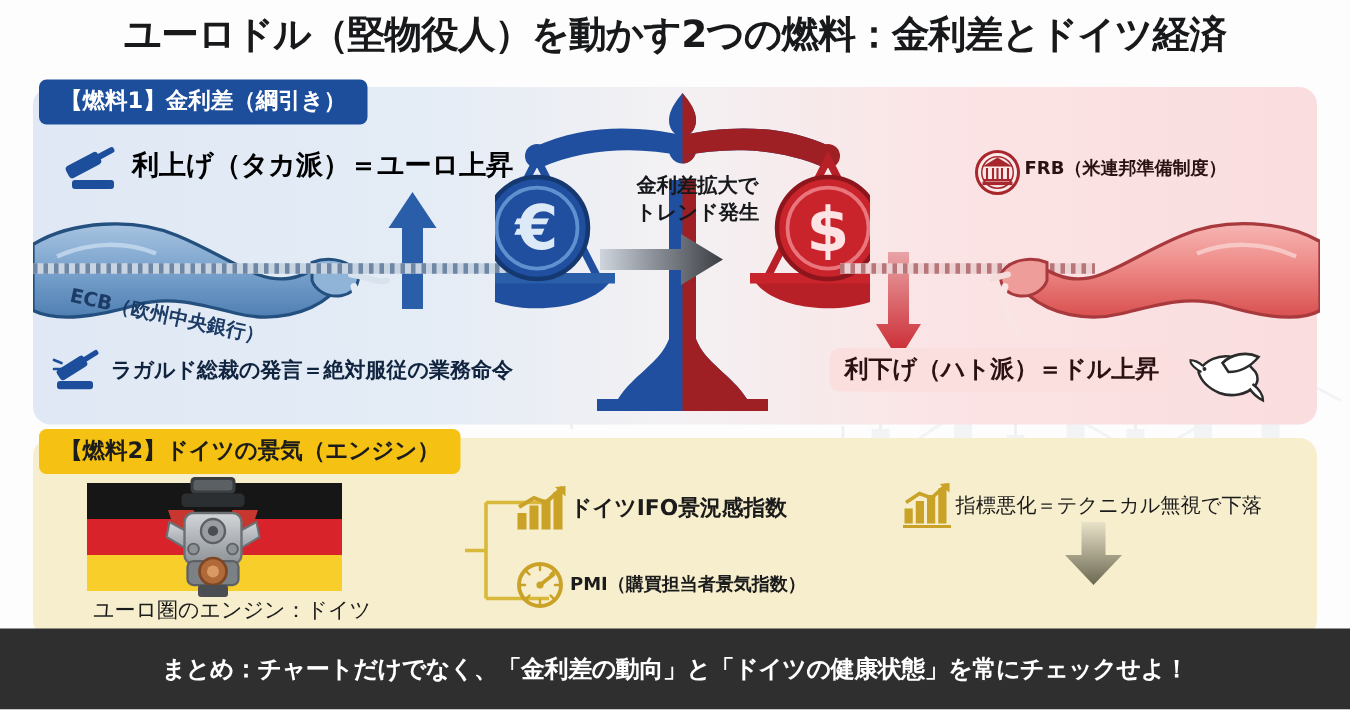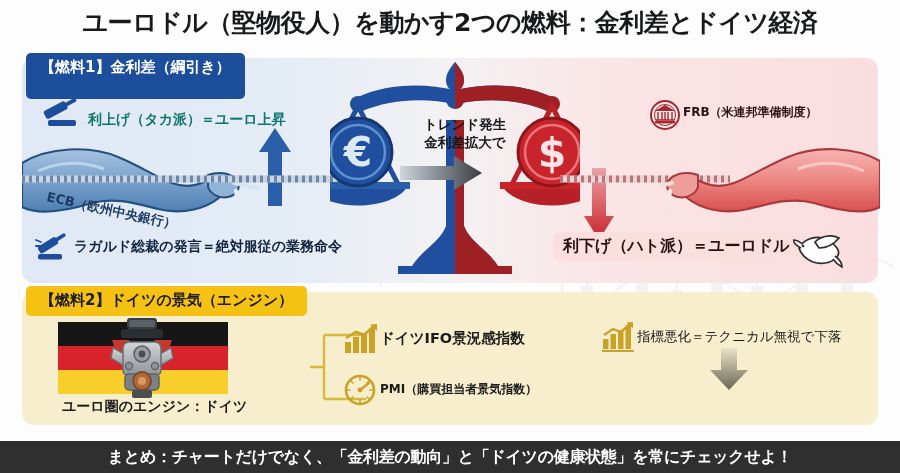--- a/index.html
+++ b/index.html
@@ -27,38 +27,38 @@
 
   
   .panel1 {
     position:absolute; left:22px; top:58px; width:856px; height:225px;
     border-radius:12px; z-index:2;
     background:linear-gradient(to right,#dfe8f4 0%, #e4ecf6 30%, #f3f1f3 50%, #fbe4e5 70%, #fadddf 100%);
   }
   .hdr1 {
     position:absolute; left:26px; top:53px; z-index:5;
     background:#1d4e9c; color:#fff; font-weight:bold; font-size:15px;
-    padding:5px 14px 22px; border-radius:5px; white-space:nowrap;
+    padding:5px 14px 6px; border-radius:5px; white-space:nowrap;
   }
   .hdr2 {
     position:absolute; left:26px; top:286px; z-index:5;
     background:#f5c213; color:#1c1c1c; font-weight:bold; font-size:15px;
     padding:5px 14px 6px; border-radius:5px; white-space:nowrap;
   }
 
   
   .panel2 {
     position:absolute; left:22px; top:292px; width:856px; height:133px;
     border-radius:12px; background:#f6eecd; z-index:2;
   }
 
   
   .t-hawk {
     position:absolute; left:88px; top:98px; z-index:5;
-    font-size:14px; font-weight:bold; color:#0f766e; white-space:nowrap;margin-top:13px;
+    font-size:18px; font-weight:bold; color:#000000; white-space:nowrap;
   }
   .t-lagarde {
     position:absolute; left:74px; top:238px; z-index:5;
     font-size:14px; font-weight:bold; color:#10243f; white-space:nowrap;
   }
   .t-frb {
     position:absolute; left:683px; top:104px; z-index:5;
     font-size:12px; font-weight:bold; color:#2a1213; white-space:nowrap;
   }
   .t-dove-pill {
@@ -68,42 +68,42 @@
   }
   .t-center {
     position:absolute; left:399px; top:116px; width:132px; z-index:6;
     font-size:13.5px; font-weight:bold; color:#16181c; line-height:1.32;
     text-align:center; white-space:nowrap;
   }
 
   
   .t-engine-cap {
     position:absolute; left:62px; top:398px; z-index:5;
-    font-size:14px; font-weight:bold; color:#1b1b1b; white-space:nowrap;
+    font-size:14px; font-weight:normal; color:#1b1b1b; white-space:nowrap;
   }
   .t-ifo {
     position:absolute; left:380px; top:329px; z-index:5;
     font-size:14.5px; font-weight:bold; color:#1b1b1b; white-space:nowrap;
   }
   .t-pmi {
     position:absolute; left:380px; top:381px; z-index:5;
     font-size:12px; font-weight:bold; color:#1b1b1b; white-space:nowrap;
   }
   .t-bad {
     position:absolute; left:637px; top:328px; z-index:5;
     font-size:13.5px; font-weight:normal; color:#1b1b1b; white-space:nowrap;
   }
   .t-concl {
     position:absolute; left:627px; top:396px; z-index:5;
     font-size:14.5px; font-weight:bold; color:#1b1b1b; white-space:nowrap;
   }
 
   
   .footer {
-    position:absolute; left:0; bottom:0; width:900px; height:32px;
+    position:absolute; left:0; bottom:0; width:900px; height:54px;
     background:#2f2f2f; z-index:8;
     display:flex; align-items:center; justify-content:center;margin-top:19px;
   }
   .footer span {
     color:#ffffff; font-size:16px; font-weight:bold; white-space:nowrap;
     letter-spacing:-0.3px;
   }
 
   
   .arrow-up-blue { position:absolute; left:258px; top:128px; z-index:4; }
@@ -246,22 +246,22 @@
       <path d="M222,46 L180,128 L264,128 Z" fill="none" stroke="#b82027" stroke-width="5"></path>
       <path d="M172,126 C188,152 256,152 272,126 Z" fill="#b82027"></path>
       <path d="M170,122 L274,122 L274,129 L170,129 Z" fill="#c9232b"></path>
       <circle cx="222" cy="92" r="34" fill="#c9232b" stroke="#8d161c" stroke-width="3"></circle>
       <circle cx="222" cy="92" r="27" fill="none" stroke="#e8767c" stroke-width="2.5"></circle>
       <text x="222" y="107" text-anchor="middle" font-family="DejaVu Sans, sans-serif" font-size="41" font-weight="bold" fill="#fde3e4">$</text>
     </svg>
   </div>
 
   <div class="t-center">
+    <div>金利差拡大で</div>
     <div>トレンド発生</div>
-    <div>金利差拡大で</div>
   </div>
 
   <div class="arrow-right-grad">
     <svg width="82" height="36" viewBox="0 0 82 36">
       <defs>
         <linearGradient id="gradArrow" x1="0" y1="0" x2="1" y2="0">
           <stop offset="0%" stop-color="#cfd5dc"></stop>
           <stop offset="45%" stop-color="#8a8f97"></stop>
           <stop offset="100%" stop-color="#3a3d42"></stop>
         </linearGradient>
@@ -314,21 +314,21 @@
                C40,64 64,70 88,64 C112,58 132,52 154,58
                C180,66 206,70 220,62 Z" fill="url(#armRed)" stroke="#a8393c" stroke-width="2.2"></path>
       <path d="M38,30 C28,26 16,28 10,34 C4,40 8,50 18,52
                C28,54 36,48 38,42 Z" fill="#ef9d9a" stroke="#a8393c" stroke-width="2"></path>
       <path d="M12,38 C2,40 -6,44 -10,42" stroke="#f3dcda" stroke-width="4" fill="none" stroke-linecap="round"></path>
       <path d="M10,46 C6,58 14,70 20,78" stroke="#f7e6e4" stroke-width="4.5" fill="none" stroke-linecap="round"></path>
       <path d="M204,26 C182,16 158,16 138,24" stroke="#f8cfcd" stroke-width="3" fill="none" opacity="0.85"></path>
     </svg>
   </div>
 
-  <div class="t-dove-pill">利下げ（ハト派）＝ユーロドル</div>
+  <div class="t-dove-pill">利下げ（ハト派）＝ドル上昇</div>
 
   <div class="svgpos z5" style="left:793px; top:230px;">
     <svg width="50" height="40" viewBox="0 0 50 40">
       <path d="M6,18 C10,10 20,6 29,8 C35,9 40,13 44,18 C46,21 46,25 43,28
                C38,33 28,35 20,32 C13,29 8,25 6,18 Z" fill="#ffffff" stroke="#2b2b2b" stroke-width="1.7"></path>
       <path d="M22,12 C28,6 38,4 46,8 C41,14 34,18 26,18 Z" fill="#ffffff" stroke="#2b2b2b" stroke-width="1.7"></path>
       <path d="M8,18 C4,16 1,13 0,10 C4,10 7,12 9,14" fill="#ffffff" stroke="#2b2b2b" stroke-width="1.5"></path>
       <circle cx="10" cy="16" r="1.3" fill="#2b2b2b"></circle>
       <path d="M42,26 C46,29 49,33 49,37 C45,35 42,32 40,29" fill="#ffffff" stroke="#2b2b2b" stroke-width="1.6"></path>
     </svg>

